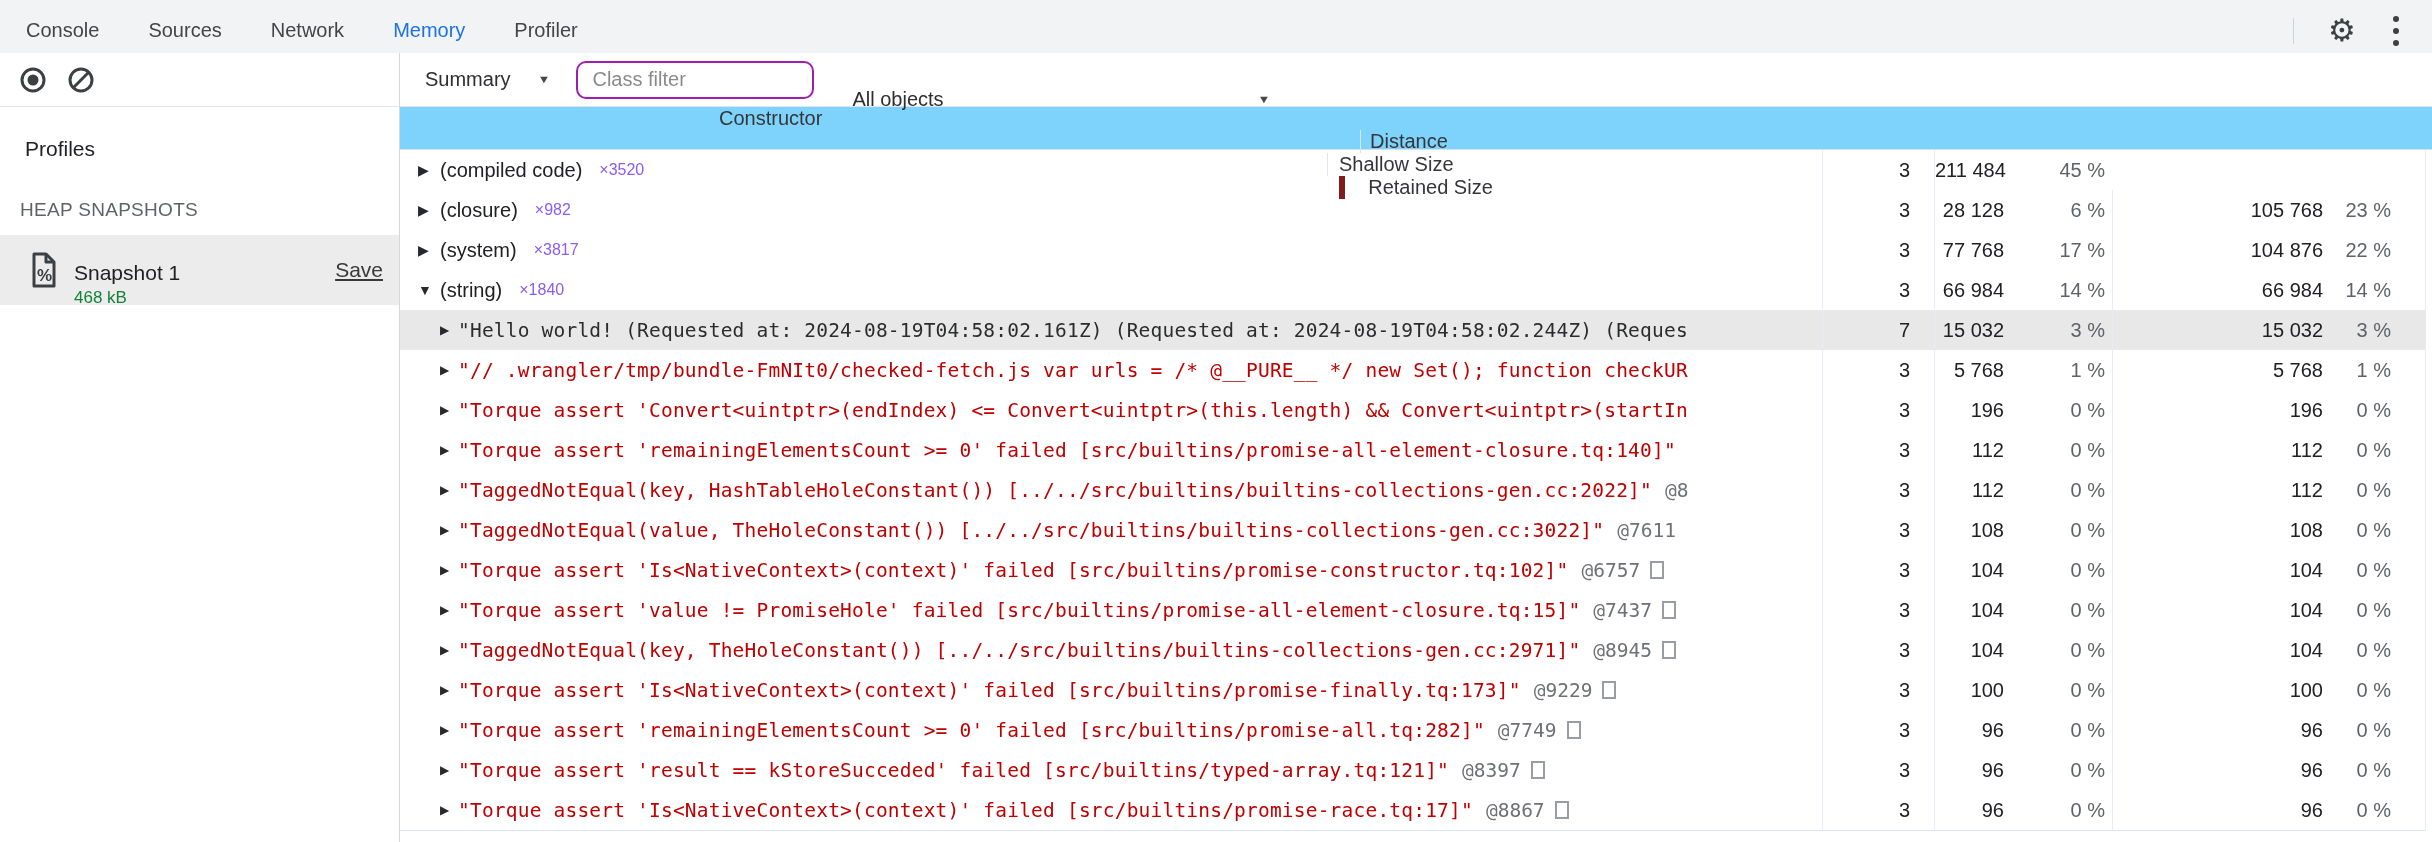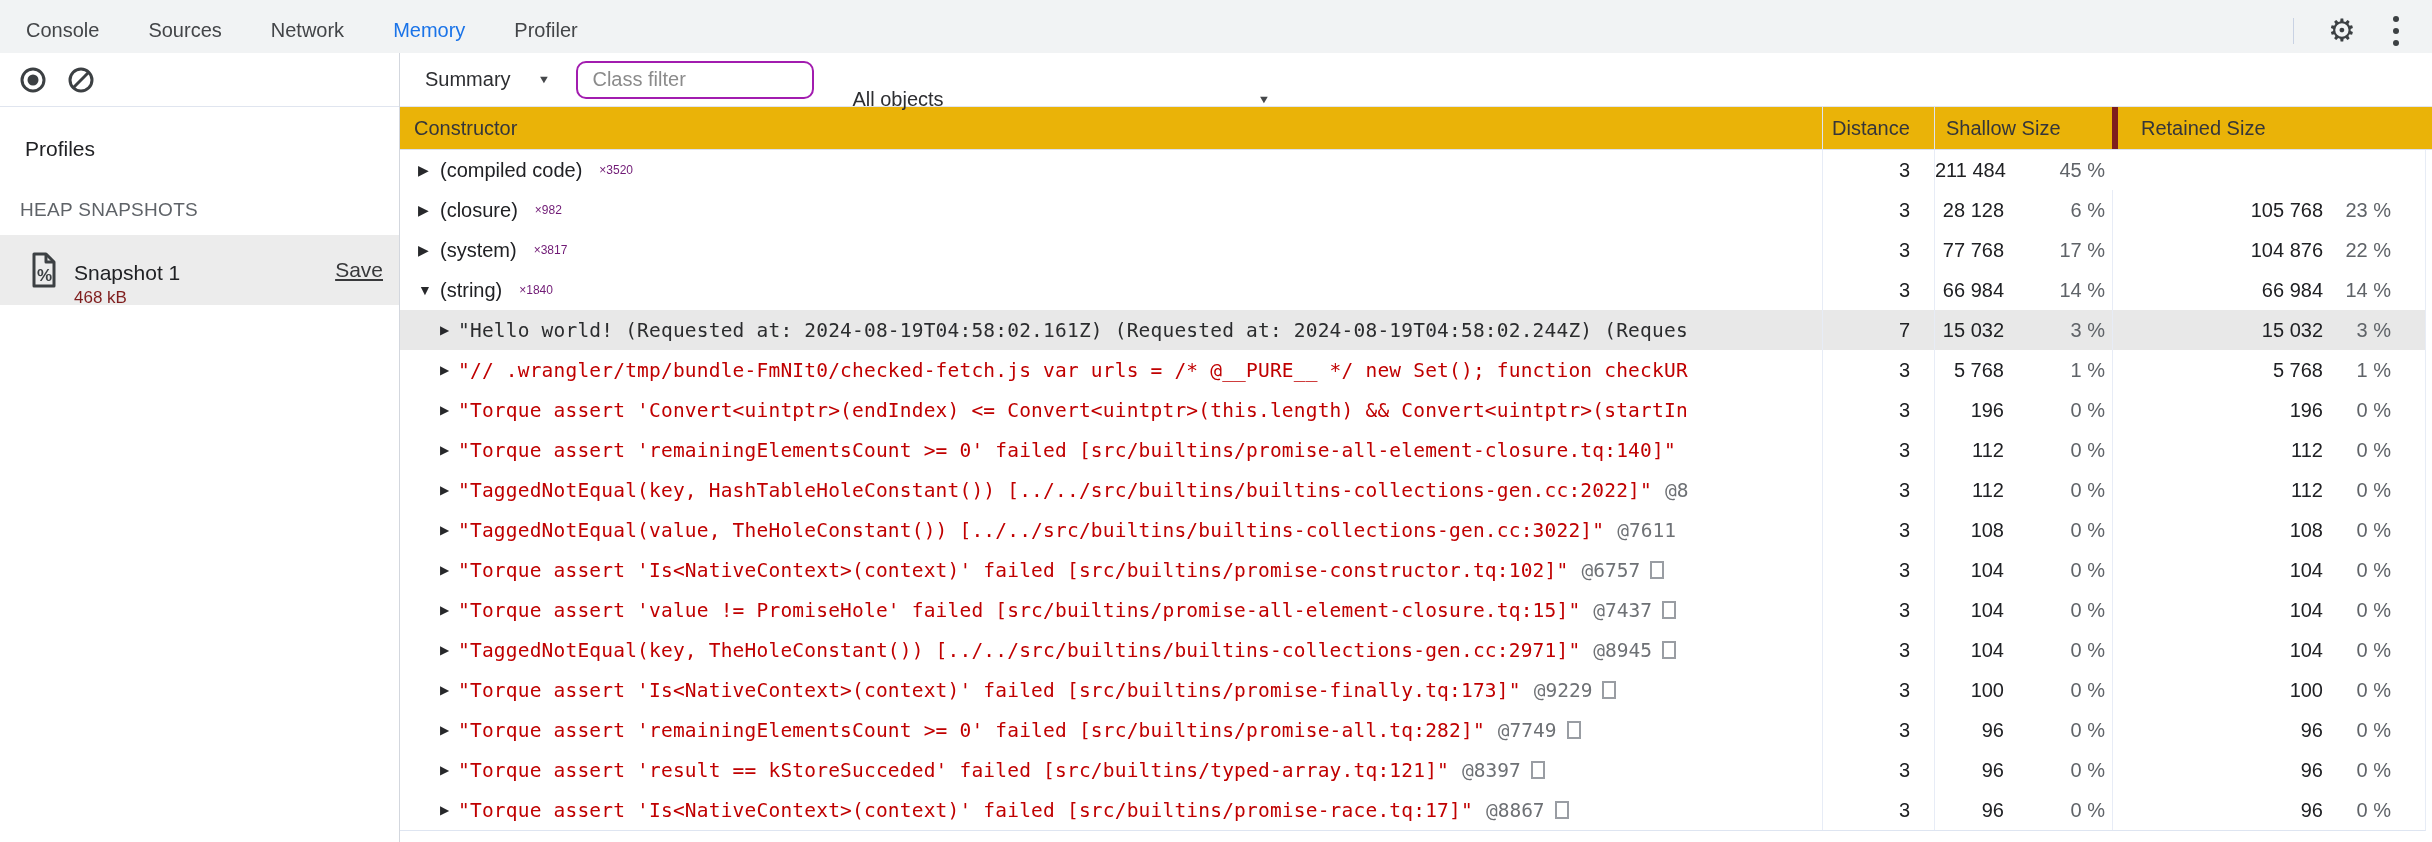--- a/index.html
+++ b/index.html
@@ -29,39 +29,39 @@
   .side-toolbar { height:54px; border-bottom:1px solid #e0e5ef;
                   display:flex; align-items:center; padding-left:18px; gap:18px; }
   .side-toolbar svg { display:block; }
   .profiles-title { font-size:21px; color:#202124; margin:30px 0 8px 25px; }
   .section-label { font-size:19px; color:#5f6368; margin:38px 0 14px 20px; letter-spacing:0.3px; }
   .snapshot-item { height:70px; background:#ececec; display:flex; align-items:center;
                   padding:0 16px 0 30px; }
   .snap-icon { flex:0 0 auto; margin-right:16px; }
   .snap-meta { display:flex; flex-direction:column; justify-content:center; }
   .snap-name { font-size:21px; color:#202124;margin-top:28px; }
-  .snap-size { font-size:17px; color:#7f1d1d; margin-top:3px; }
+  .snap-size { font-size:17px; color:#15803d; margin-top:3px; }
   .save-link { margin-left:auto; font-size:21px; color:#38393b; text-decoration:underline; cursor:pointer; }
 
   
   .main { position:absolute; left:400px; top:53px; right:0; bottom:0; background:#fff; }
   .main-toolbar { height:54px; border-bottom:1px solid #e0e5ef;
                   display:flex; align-items:center; }
   .select-like { display:flex; align-items:center; font-size:20px; color:#2d2e31; cursor:default; }
   .summary-select { margin-left:25px; }
   .select-arrow { font-size:13px; color:#45474a; margin-left:27px; transform:scaleY(0.85); }
   .class-filter { margin-left:26px; width:238px; height:38px; border:2px solid #a21caf;
                   border-radius:10px; font-size:20px; padding:0 14px; color:#202124;
                   font-family:"Liberation Sans", sans-serif; outline:none; background:#fff; }
   .class-filter::placeholder { color:#8b8b8b; }
   .objects-select { margin-left:22px; width:448px; justify-content:space-between; padding:0 14px 0 16px;margin-top:40px; }
 
   
-  .grid-header { display:flex; height:43px; background:#eab308; border-bottom:1px solid #d9e1f0;
-                 font-size:20px; color:#35363a; align-items:center; }
+  .grid-header { display:flex; height:43px; background:#7dd3fc; border-bottom:1px solid #d9e1f0;
+                 font-size:20px; color:#35363a; align-items:center;flex-direction:column; }
   .gh-cell { height:100%; display:flex; align-items:center; padding-left:14px; }
   .gh-constructor { width:1422px; }
   .gh-distance { width:112px; border-left:1px solid #dde4f2; padding-left:9px; }
   .gh-shallow { width:178px; border-left:1px solid #dde4f2; padding-left:11px; }
   .gh-retained { flex:1; border-left:6px solid #7f1d1d; padding-left:23px; }
 
   .grid-body { width:2026px; border-right:1px solid #e7ecf6; border-bottom:1px solid #dee5f1; }
   .row { display:flex; height:40px; background:#fff; }
   .row.selected { background:#e8e8e8; }
   .cell { height:100%; display:flex; align-items:center; overflow:hidden; white-space:nowrap; }
@@ -70,21 +70,21 @@
   .c-distance { width:112px; border-left:1px solid #e7ecf6; padding-right:24px; }
   .c-shallow  { width:178px; border-left:1px solid #e7ecf6; padding-right:7px;gap:33px; }
   .c-retained { flex:1; border-left:1px solid #e7ecf6; padding-right:34px; }
   .num-cell { font-size:20px; }
   .num-cell .num { flex:1; text-align:right; color:#202124; }
   .num-cell .pct { width:68px; text-align:right; color:#5f6368; }
 
   .twisty { flex:0 0 22px; font-size:14px; color:#27282b; }
   .row.child .twisty { flex:0 0 18px; font-size:12px; }
   .obj-name { font-size:20px; color:#202124; }
-  .obj-count { font-size:12px; color:#701a75; margin-left:17px; }
+  .obj-count { font-size:16px; color:#8b5cf6; margin-left:17px; }
   .str-text { font-family:"DejaVu Sans Mono", monospace; font-size:19.5px; color:#c00000; letter-spacing:0.2px; }
   .str-text.plain { color:#2b2c2e; }
   .obj-id { font-family:"DejaVu Sans Mono", monospace; font-size:19.5px; color:#6e7175; margin-left:13px; }
   .box-glyph { flex:0 0 auto; width:14px; height:18px; border:2px solid #999da3; margin-left:10px; }
 </style>
 </head>
 <body>
 
 <div class="tabbar">
   <div class="tab">Console</div>

